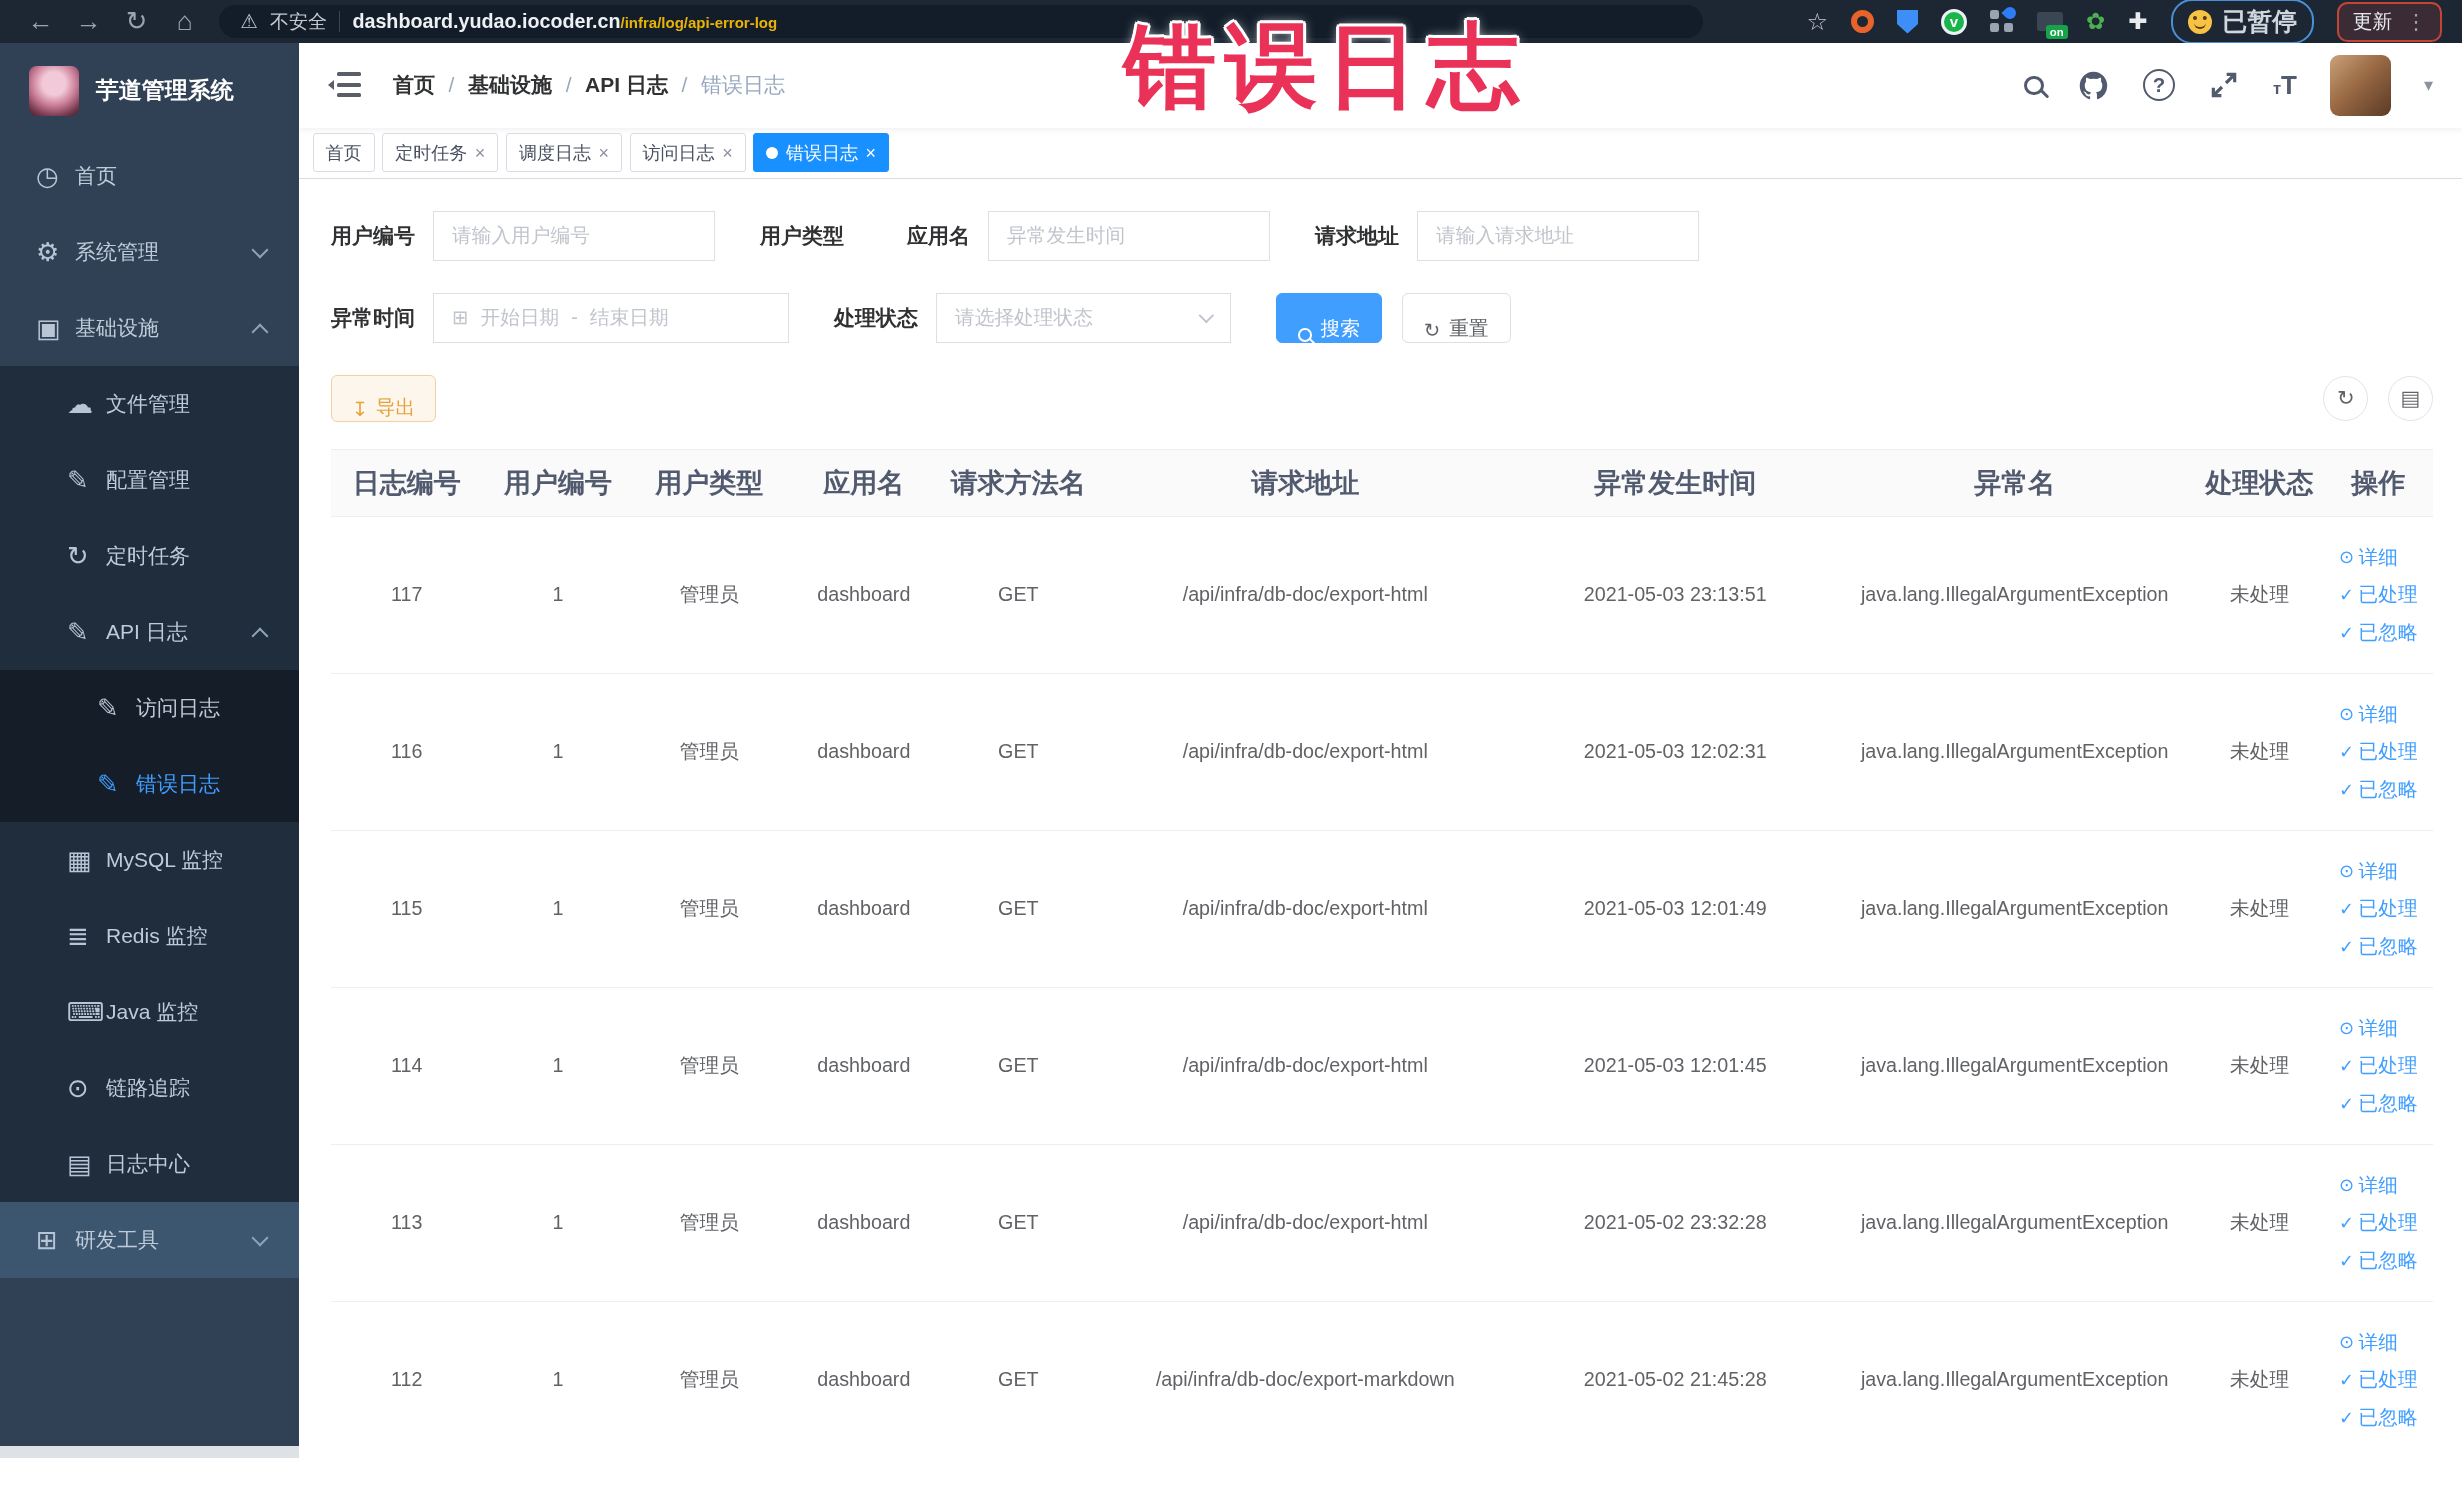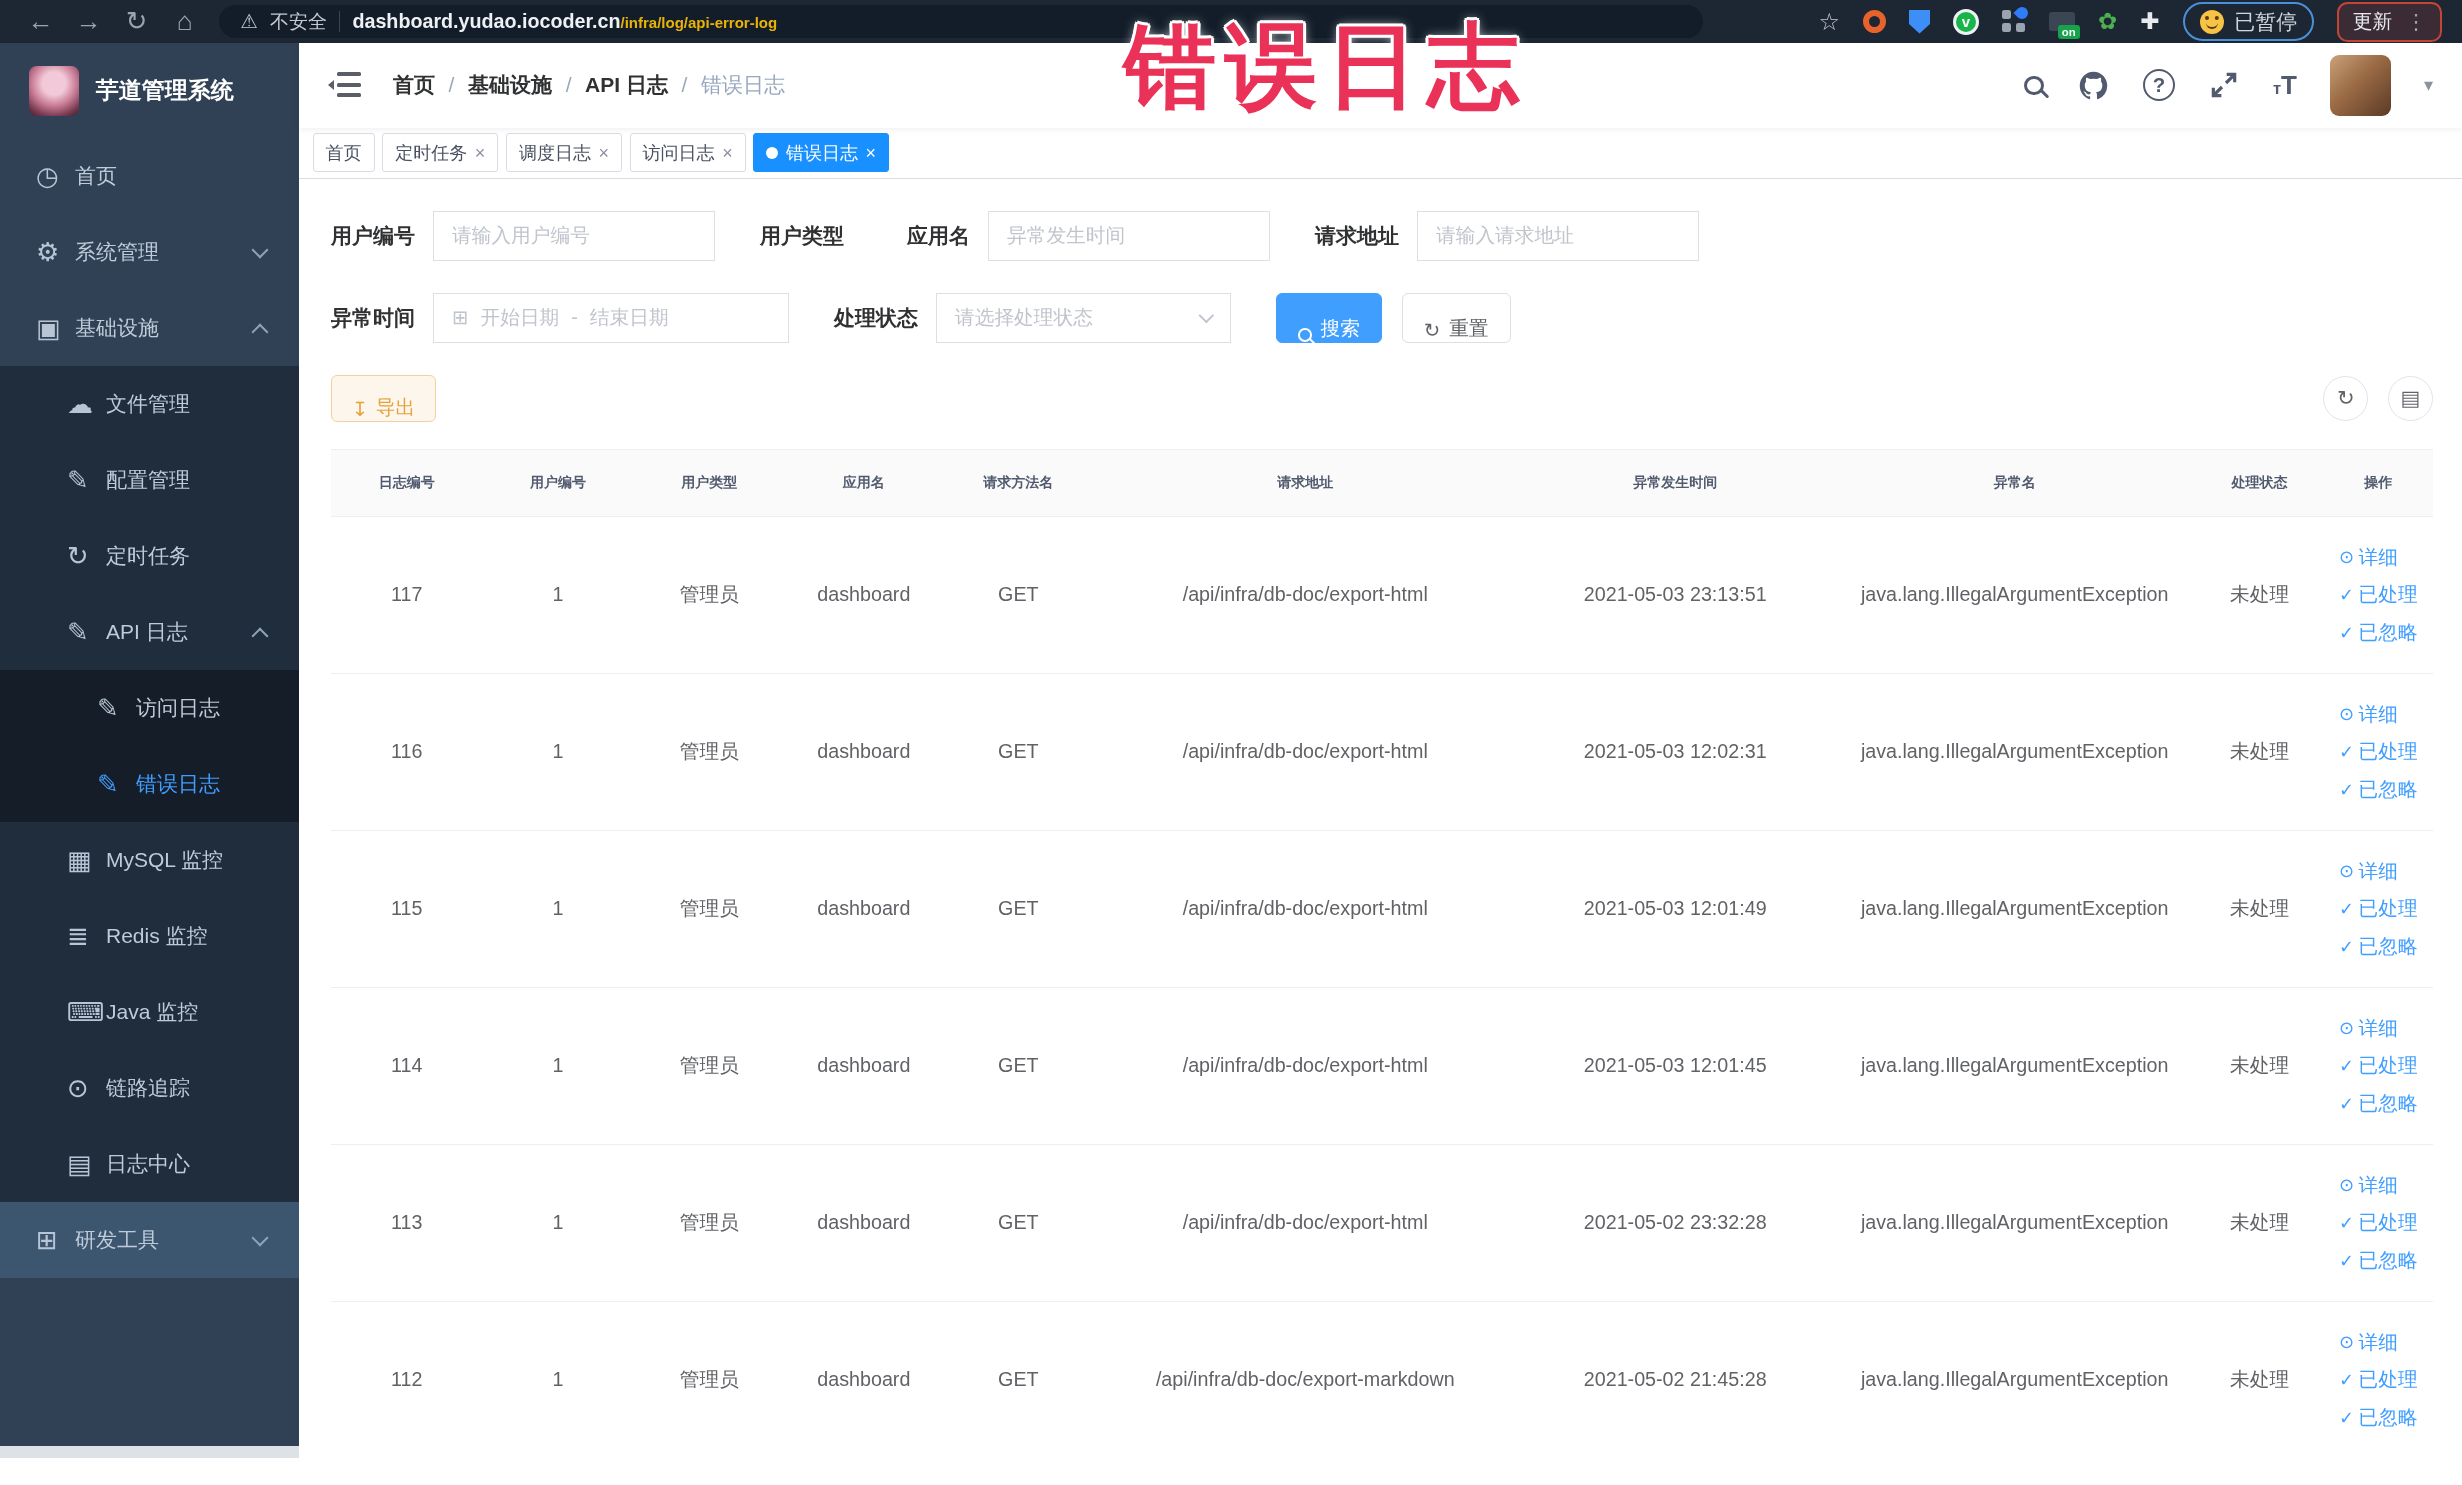--- a/index.html
+++ b/index.html
@@ -26,21 +26,21 @@
   .griddrop i:nth-child(1){left:0;top:0} .griddrop i:nth-child(2){left:0;top:13.6px} .griddrop i:nth-child(3){left:13.6px;top:13.6px}
   .griddrop b { position:absolute; right:-1.5px; top:-3px; width:12px; height:12px; border-radius:50% 50% 50% 0; background:#2f7df6; transform:rotate(45deg); }
   .onbadge { position:relative; width:26px; height:19.7px; background:#3a4654; border-radius:3px; }
   .onbadge span { position:absolute; right:-4.5px; bottom:-7.6px; background:#17a34a; color:#fff; font-size:11.4px; font-weight:bold; padding:0.8px 3.8px; border-radius:3px; line-height:12px; }
   .leaf { color:#4caf50; font-size:23px; }
   .puzzle { color:#e8eaed; font-size:23px; }
   .paused-pill { display:flex; align-items:center; gap:10.6px; border:2.3px solid #4a90d9; border-radius:21px; padding:3.8px 15px; }
   .emoji { position:relative; width:24px; height:24px; border-radius:50%; background:#f6c344; }
   .emoji::before { content:""; position:absolute; top:6.8px; left:5.3px; width:3.8px; height:3.8px; background:#5b3a1a; border-radius:50%; box-shadow:9.8px 0 0 #5b3a1a; }
   .emoji::after { content:""; position:absolute; left:6px; bottom:4.5px; width:12px; height:6px; border-bottom:2.3px solid #5b3a1a; border-radius:0 0 12px 12px; }
-  .paused-label { color:#cfd6dd; font-size:21px; }
+  .paused-label { color:#cfd6dd; font-size:25px;font-weight:bold; }
   .update-pill { display:flex; align-items:center; gap:13.6px; border:2.3px solid #c44536; background:rgba(196,69,54,.18); border-radius:10.6px; padding:4.5px 13.6px; }
   .update-label { color:#e5e9ed; font-size:19.7px; }
   .kebab { color:#9aa4b0; font-size:21px; letter-spacing:0; }
 
   
   .app { display:flex; height:1415px; }
   .sidebar { width:299px; flex:0 0 299px; background:#304156; display:flex; flex-direction:column; position:relative; }
   .logo-row { height:95px; display:flex; align-items:center; gap:16.7px; padding:0 29px; }
   .logo-img { width:50px; height:50px; border-radius:7.6px; background:radial-gradient(circle at 50% 35%, #f2c9d8 0 28%, #c77b94 55%, #7a3b52 80%, #3a1c28 100%); flex:0 0 auto; }
   .app-title { color:#ffffff; font-size:23px; font-weight:bold; white-space:nowrap; }
@@ -105,21 +105,21 @@
   .btn .mag2 { position:relative; width:13.6px; height:13.6px; border:2.3px solid #fff; border-radius:50%; }
   .btn .mag2::after { content:""; position:absolute; width:7.6px; height:2.3px; background:#fff; transform:rotate(45deg); right:-6px; bottom:-2.3px; }
   .reset-ic { font-size:19.7px; color:#606266; }
 
   .toolbar-row { display:flex; align-items:center; justify-content:space-between; margin-bottom:27px; }
   .btn.export { height:47px; background:#fdf6ec; border-color:#f3d19e; color:#e6a23c; font-size:19.7px; padding:0 19.7px; gap:7.6px; }
   .tool-circles { display:flex; gap:19.7px; }
   .circle-btn { width:45px; height:45px; border-radius:50%; border:1.5px solid #dfe4ed; background:#fff; color:#606266; font-size:21px; display:flex; align-items:center; justify-content:center; cursor:pointer; }
 
   table.grid { width:100%; border-collapse:collapse; table-layout:fixed; }
-  table.grid th { height:67px; background:#fafafa; color:#515a6e; font-size:14px; font-weight:bold; border-top:1.5px solid #ebeef5; border-bottom:1.5px solid #ebeef5; text-align:center; }
+  table.grid th { height:67px; background:#fafafa; color:#515a6e; font-size:27px; font-weight:bold; border-top:1.5px solid #ebeef5; border-bottom:1.5px solid #ebeef5; text-align:center; }
   table.grid td { height:157px; border-bottom:1.5px solid #ebeef5; font-size:19.7px; color:#606266; text-align:center; vertical-align:middle; word-break:break-all; }
   .actions { display:inline-flex; flex-direction:column; align-items:flex-start; gap:10.6px; }
   .action-link { color:#409eff; font-size:19.7px; display:flex; align-items:center; gap:4.5px; cursor:pointer; white-space:nowrap; }
   .action-ic { font-size:18px; }
 
   
   .overlay-title { position:absolute; left:1124px; top:4.5px; font-size:92px; font-weight:900; letter-spacing:9px; color:#ea3158; z-index:99; pointer-events:none;
     text-shadow:-3px 0 0 #fff,3px 0 0 #fff,0 -3px 0 #fff,0 3px 0 #fff,-2.3px -2.3px 0 #fff,2.3px 2.3px 0 #fff,-2.3px 2.3px 0 #fff,2.3px -2.3px 0 #fff,0 0 12px rgba(255,255,255,.85); }
 </style>
 </head>

